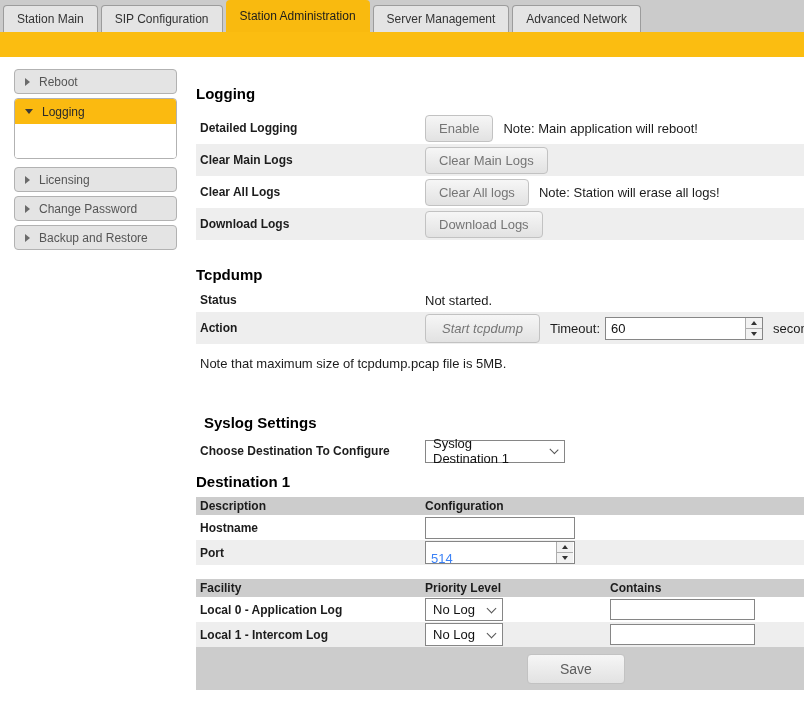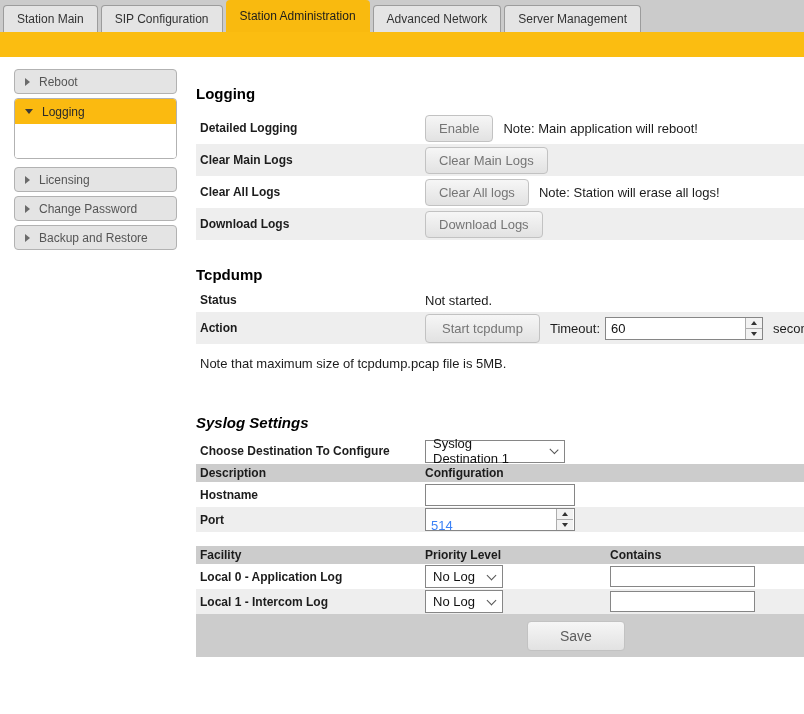--- a/index.html
+++ b/index.html
@@ -28,37 +28,37 @@
   .tri-down  { border-left: 4px solid transparent; border-right: 4px solid transparent; border-top: 5px solid #3a3a3a; }
   .acc-open { border: 1px solid #b2b2b2; border-radius: 4px; margin-bottom: 8px; overflow: hidden; }
   .acc-head { height: 25px; background: #fbba10; display: flex; align-items: center; gap: 9px;
     padding-left: 10px; font-size: 12px; color: #2a2a2a; cursor: pointer; }
   .acc-body { height: 34px; background: #fff; }
 
   
   h2.section { font-size: 15px; font-weight: bold; color: #000; line-height: 15px; }
   #logging-title   { margin: 17px 0 11px 0; }
   #tcpdump-title   { margin: 27px 0 6px 0; }
-  #syslog-title    { margin: 44px 0 8px 0; font-style: italic; }
+  #syslog-title    { margin: 44px 0 8px 8px; }
   #dest-title      { margin: 10px 0 8px 0; }
 
   .row { display: flex; align-items: center; font-size: 12px; }
   .row.h32 { height: 32px; }
   .row.h26 { height: 26px; }
   .row.h24 { height: 24px; }
   .row.alt { background: #eeeeee; }
   .lbl { width: 229px; padding-left: 4px; font-weight: bold; color: #1c1c1c; font-size: 12px; flex: none; }
   .plain { font-size: 13px; color: #1c1c1c; }
   .note { margin-left: 10px; font-size: 13px; color: #1c1c1c; }
   .free-note { margin-top: 12px; padding-left: 4px; font-size: 13px; color: #1c1c1c; }
 
   
   .btn { background: linear-gradient(#f6f6f6, #e2e2e2); border: 1px solid #c2c2c2; border-radius: 4px;
     color: #757575; font-size: 13px; padding: 5px 13px; font-family: inherit; cursor: pointer; white-space: nowrap; }
-  .btn.wide { padding: 6px 16px; }
+  .btn.wide { padding: 6px 16px; font-style: italic; }
 
   .sel { display: inline-flex; align-items: center; justify-content: space-between; background: #fff;
     border: 1px solid #868686; height: 23px; padding: 0 7px; font-size: 13px; color: #111; cursor: pointer; }
   .chev { width: 7px; height: 7px; border-left: 1px solid #555; border-bottom: 1px solid #555;
     transform: rotate(-45deg); margin-left: 10px; margin-top: -3px; }
 
   .txt { border: 1px solid #868686; background: #fff; height: 22px; width: 150px; padding: 2px 5px;
     font-size: 13px; font-family: inherit; color: #111; }
 
   .numwrap { display: inline-flex; border: 1px solid #868686; background: #fff; height: 23px; }
@@ -84,22 +84,22 @@
   .save-band { height: 43px; background: #cccccc; display: flex; align-items: center; }
   .save-band .btn { margin-left: 331px; padding: 6px 32px; font-size: 14px; color: #5d5d5d; }
 </style>
 </head>
 <body>
 
 <div class="tabbar">
   <div class="tab">Station Main</div>
   <div class="tab">SIP Configuration</div>
   <div class="tab active">Station Administration</div>
+  <div class="tab">Server Management</div>
   <div class="tab">Advanced Network</div>
-  <div class="tab">Server Management</div>
 </div>
 <div class="band"></div>
 
 <div class="content">
 
   <div class="sidebar">
     <div class="side-item">
       <span class="tri tri-right"></span>
       <span>Reboot</span>
     </div>
@@ -176,20 +176,21 @@
 
     <h2 class="section" id="syslog-title">Syslog Settings</h2>
     <div class="row h26">
       <span class="lbl">Choose Destination To Configure</span>
       <span class="sel" style="width:140px;">
         <span>Syslog Destination 1</span>
         <span class="chev"></span>
       </span>
     </div>
 
+    <h2 class="section" id="dest-title">Destination 1</h2>
     <div class="thead">
       <span class="c1">Description</span>
       <span class="c2">Configuration</span>
     </div>
     <div class="trow">
       <span class="c1">Hostname</span>
       <input class="txt" value="" style="">
     </div>
     <div class="trow alt">
       <span class="c1">Port</span>

